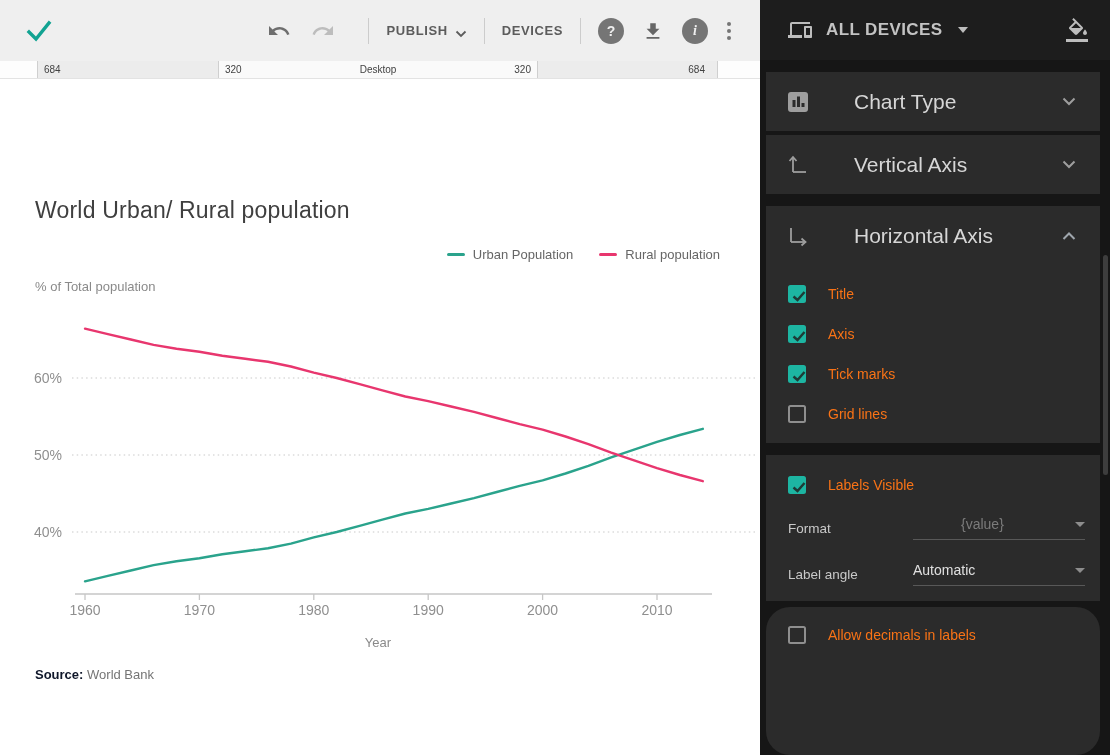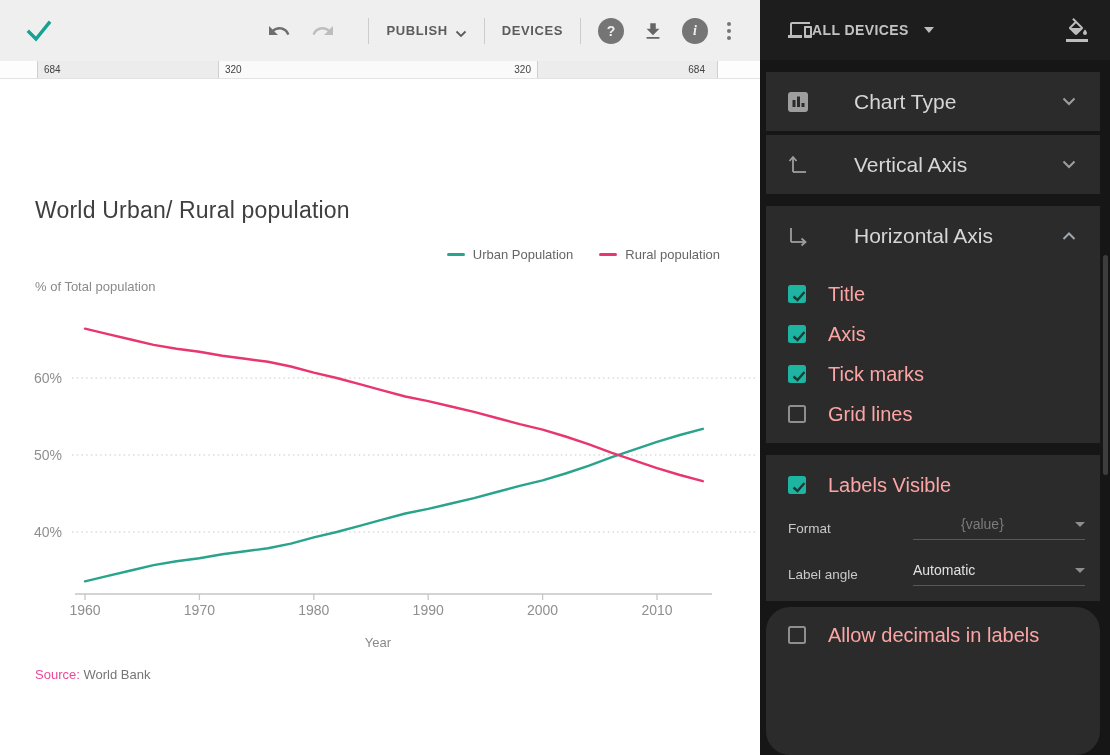--- a/index.html
+++ b/index.html
@@ -27,36 +27,36 @@
 
   .canvas{position:relative;flex:1;background:#fff;}
   .chart-title{position:absolute;left:35px;top:118px;font-size:23px;color:#3f3f3f;letter-spacing:.2px;}
   .legend{position:absolute;top:168px;right:40px;display:flex;align-items:center;gap:26px;}
   .legend-item{display:flex;align-items:center;gap:8px;cursor:pointer;}
   .legend-dash{width:18px;height:3px;border-radius:2px;}
   .legend-label{font-size:13px;color:#666666;}
   .y-axis-title{position:absolute;left:35px;top:200px;font-size:13px;color:#8a8a8a;}
   #chart-svg{position:absolute;left:0;top:220px;}
   .source-line{position:absolute;left:35px;top:588px;font-size:13px;color:#757575;}
-  .source-line b{color:#ec4899;font-weight:400;}
+  .source-line b{color:#0f172a;font-weight:700;}
 
   
   .panel{width:350px;height:755px;background:#161616;display:flex;flex-direction:column;}
   .panel-header{height:60px;background:#1d1d1d;display:flex;align-items:center;padding:0 22px 0 28px;flex:0 0 auto;}
-  .ph-label{font-size:14px;font-weight:700;color:#c3c3c3;letter-spacing:.4px;}
+  .ph-label{font-size:17px;font-weight:700;color:#c3c3c3;letter-spacing:.4px;margin-left:14px;}
   .ph-caret{margin-left:15px;width:0;height:0;border-left:5px solid transparent;border-right:5px solid transparent;border-top:6px solid #bdbdbd;}
   .panel-body{position:relative;flex:1;padding:12px 10px 0 6px;display:flex;flex-direction:column;overflow:hidden;}
   .card{background:#2b2b2b;width:334px;flex:0 0 auto;}
   .gap2{height:2px;flex:0 0 auto;} .gap12{height:12px;flex:0 0 auto;} .gap6{height:6px;flex:0 0 auto;}
   .sec-head{height:59px;display:flex;align-items:center;padding:0 24px 0 20px;cursor:pointer;}
   .sec-head .sec-label{font-size:21px;font-weight:500;color:#d6d6d6;margin-left:44px;}
   .sec-chev{margin-left:auto;}
   .sec-icon{width:24px;height:24px;display:flex;align-items:center;justify-content:center;}
   .check-row{height:40px;display:flex;align-items:center;padding-left:22px;cursor:pointer;}
-  .check-row .cb-label{font-size:20px;color:#fca5a5;margin-left:22px;}
+  .check-row .cb-label{font-size:14px;color:#f97316;margin-left:22px;}
   .checkbox{width:18px;height:18px;border-radius:2.5px;border:2px solid #8f8f8f;position:relative;flex:0 0 auto;}
   .checkbox.checked{border-color:#1db5a2;background:#1db5a2;}
   .checkbox svg{position:absolute;left:0;top:0;display:none;}
   .checkbox.checked svg{display:block;}
   .field-row{height:46px;display:flex;align-items:center;padding:0 15px 0 22px;}
   .field-label{font-size:13.5px;color:#c9c9c9;}
   .field-value{margin-left:auto;width:172px;border-bottom:1px solid #585858;display:flex;align-items:center;padding-bottom:7px;cursor:pointer;}
   .fv-text{font-size:14px;}
   .fv-placeholder{color:#7b7b7b;margin-left:48px;}
   .fv-set{color:#e0e0e0;}
@@ -116,20 +116,21 @@
       </div>
     </div>
 
     <div class="ruler">
       <div class="seg seg-white" style="width:37px;"></div>
       <div class="seg seg-gray r-l" style="width:182px;">
           <span>684</span>
         </div>
       <div class="seg seg-mid" style="width:318px;position:relative;">
         <span style="position:absolute;left:6px;">320</span>
+        <span style="position:absolute;left:0;right:0;text-align:center;">Desktop</span>
         <span style="position:absolute;right:6px;">320</span>
       </div>
       <div class="seg seg-gray r-r" style="width:181px;">
           <span>684</span>
         </div>
       <div class="seg seg-white" style="flex:1;"></div>
     </div>
 
     <div class="canvas">
       <div class="chart-title">World Urban/ Rural population</div>

